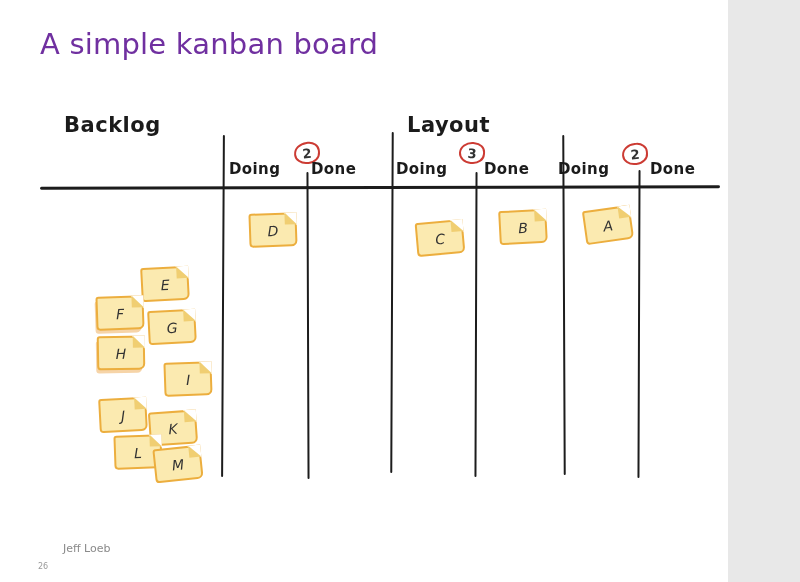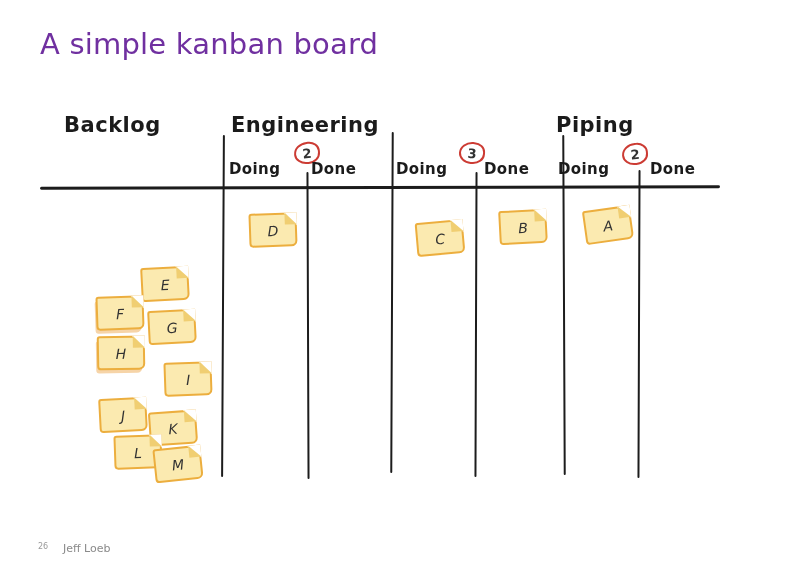--- a/index.html
+++ b/index.html
@@ -1,17 +1,17 @@
 <!DOCTYPE html>
 <html><head>
 <meta charset="utf-8">
 <style>
   html,body{margin:0;padding:0;background:#e8e8e8;}
   .slide{
-    position:relative;width:800px;height:582px;background:#ffffff;
+    position:relative;width:728px;height:582px;background:#ffffff;
     overflow:hidden;font-family:"DejaVu Sans","Liberation Sans",sans-serif;
   }
   
   .slide-title{
     position:absolute;left:40px;top:27px;margin:0;
     font-size:29px;font-weight:400;color:#7030A0;letter-spacing:0.2px;
   }
   
   .line{position:absolute;background:#1c1c1c;border-radius:2px;}
   .hline{left:40px;top:186px;width:680px;height:3px;transform:rotate(-0.12deg);}
@@ -71,41 +71,40 @@
   .n-E{left:141px;top:267px;transform:rotate(-3deg);}
   .n-F{left:96px;top:296px;transform:rotate(-2deg);}
   .n-G{left:148px;top:310px;transform:rotate(-3deg);}
   .n-H{left:97px;top:336px;transform:rotate(-1deg);}
   .n-I{left:164px;top:362px;transform:rotate(-2deg);}
   .n-J{left:99px;top:398px;transform:rotate(-3deg);}
   .n-K{left:149px;top:411px;transform:rotate(-4deg);}
   .n-L{left:114px;top:435px;transform:rotate(-2deg);}
   .n-M{left:154px;top:447px;transform:rotate(-6deg);}
   
-  .page-number{position:absolute;left:38px;top:542px;font-size:8px;color:#9a9a9a;}
+  .page-number{position:absolute;left:38px;top:562px;font-size:8px;color:#9a9a9a;}
   .author{position:absolute;left:63px;top:542px;font-size:11px;color:#8a8a8a;text-align:right;}
 </style>
 </head>
 <body>
 
 <div class="slide">
 
   <h1 class="slide-title">A simple kanban board</h1>
 
   <div class="line hline"></div>
   <div class="line vline v-eng"></div>
   <div class="line vline v-eng-mid"></div>
   <div class="line vline v-lay"></div>
   <div class="line vline v-lay-mid"></div>
   <div class="line vline v-pip"></div>
   <div class="line vline v-pip-mid"></div>
 
   <div class="col-title t-backlog">Backlog</div>
-  <div class="col-title t-engineering">Engineering</div>
-  <div class="col-title t-piping">Piping</div>
+  <div class="col-title t-layout">Layout</div>
 
   <div class="wip wip-eng">2</div>
   <div class="wip wip-lay">3</div>
   <div class="wip wip-pip">2</div>
 
   <div class="sub-label s-eng-doing">Doing</div>
   <div class="sub-label s-eng-done">Done</div>
   <div class="sub-label s-lay-doing">Doing</div>
   <div class="sub-label s-lay-done">Done</div>
   <div class="sub-label s-pip-doing">Doing</div>

